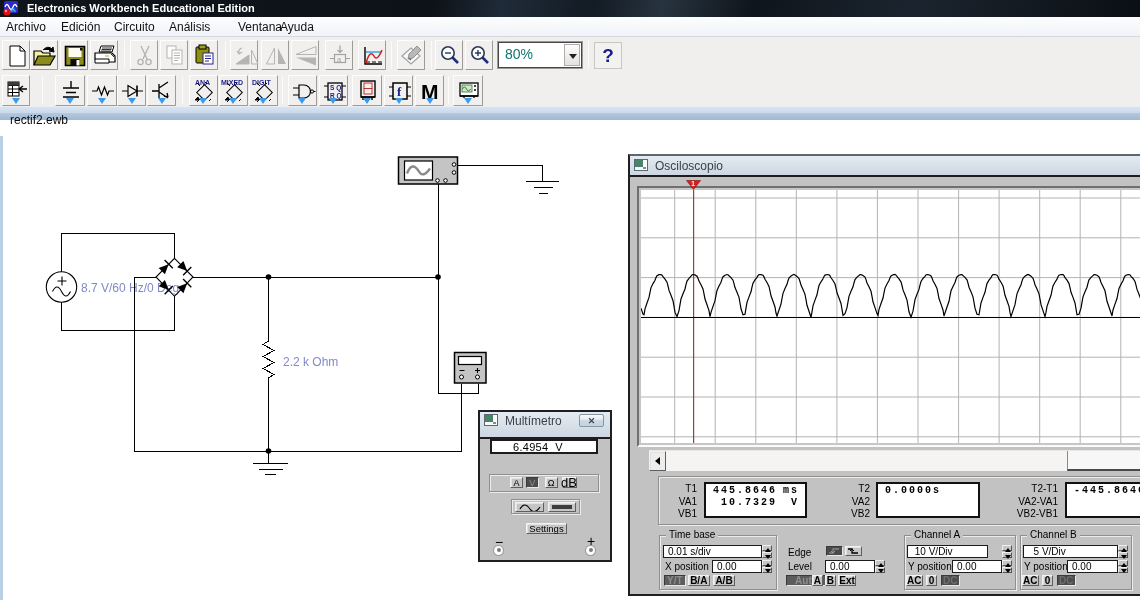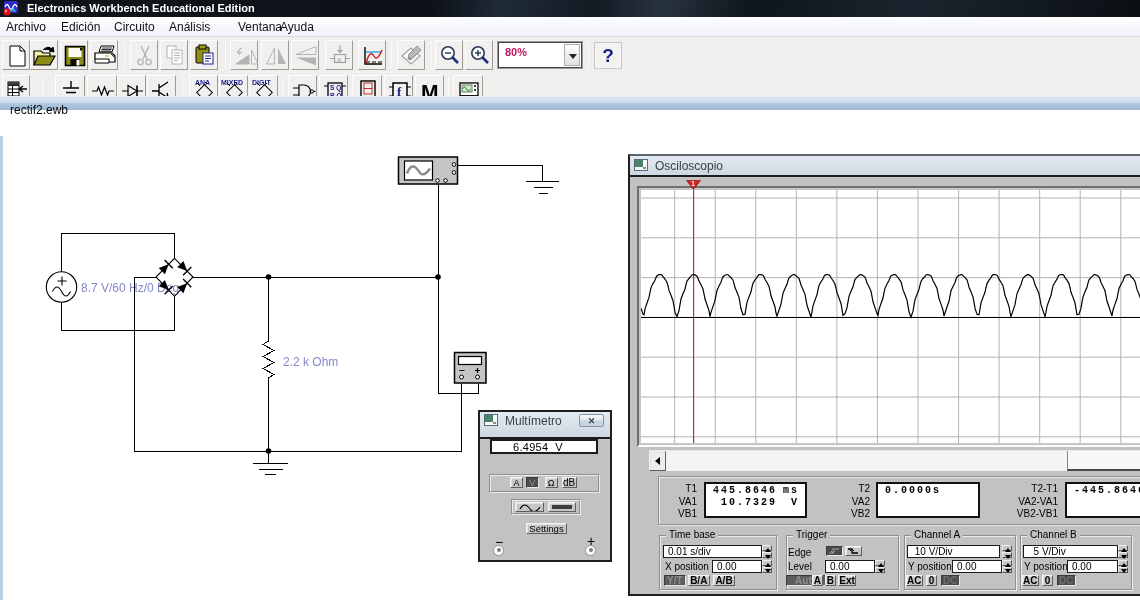--- a/index.html
+++ b/index.html
@@ -12,27 +12,27 @@
 #titlebar span{position:absolute;left:27px;top:0}
 #menubar{left:0;top:17px;width:1140px;height:20px;background:linear-gradient(#fdfdfe,#f0f3f8);border-bottom:1px solid #d5d9de;font-size:12px;color:#111}
 #menubar span{position:absolute;top:3px}
 #tbar{left:0;top:37px;width:1140px;height:72px;background:#f0efee;border-bottom:1px solid #9aa0a6}
 .tbtn{position:absolute;width:28px;height:30px;background:#f2f0ef;border:1px solid;border-color:#fdfdfc #9e9a96 #9e9a96 #fdfdfc;border-radius:1px}
 .tbtn svg{position:absolute;left:0;top:0}
 .tsep{position:absolute;top:41px;width:1px;height:28px;background:#cbc8c5;border-right:1px solid #fbfbfa}
 .tsep2{position:absolute;top:76px;width:1px;height:28px;background:#cbc8c5;border-right:1px solid #fbfbfa}
 .tri{position:absolute;left:50%;bottom:1px;margin-left:-4px;width:0;height:0;border-left:4.5px solid transparent;border-right:4.5px solid transparent;border-top:6px solid #3d9ae8}
 #combo80{left:498px;top:42px;width:84px;height:26px;background:#fff;border:1px solid #464646;outline:1px solid #9a9a9a}
-#combo80 b{position:absolute;left:6px;top:3px;font-size:11px;font-weight:700;color:#be185d}
+#combo80 b{position:absolute;left:6px;top:3px;font-size:14px;font-weight:400;color:#0f766e}
 #combo80 .drop{position:absolute;right:1px;top:1px;width:16px;height:22px;background:linear-gradient(#fdfdfd,#e3e1df);border:1px solid #b0aeac}
 #combo80 .drop:after{content:"";position:absolute;left:4px;top:9px;border-left:4px solid transparent;border-right:4px solid transparent;border-top:5px solid #222}
 #helpbtn{left:594px;top:42px;width:28px;height:27px;background:#f4f2f1;border:1px solid #c9c6c3;color:#151c8a;font-size:19px;font-weight:700;text-align:center;line-height:25px}
 
 #mditop{left:0;top:109px;width:1140px;height:1px;background:#8c9096}
-#childbar{left:0;top:96px;width:1140px;height:14px;background:linear-gradient(#d9e4f1 0%,#cbd9ea 45%,#b3c8de 50%,#9db9d6 100%);border-top:1px solid #e9eef5;font-size:12px;color:#0a0a0a}
+#childbar{left:0;top:106px;width:1140px;height:14px;background:linear-gradient(#d9e4f1 0%,#cbd9ea 45%,#b3c8de 50%,#9db9d6 100%);border-top:1px solid #e9eef5;font-size:12px;color:#0a0a0a}
 #childbar span{position:absolute;left:10px;top:6px}
 #canvas{left:0;top:136px;width:1140px;height:464px;background:#fff;border-left:3px solid #b9cfe4}
 
 .iwin{position:absolute;background:#c2c2c2}
 .ititle{position:absolute;left:0;top:0;right:0;height:21px;background:linear-gradient(#e4eaf1 0%,#dae2ea 45%,#cdd7e1 100%);border-bottom:2px solid #1d1d1d;font-size:12px;color:#3a4148}
 .ititle .txt{position:absolute;left:25px;top:3px}
 .icn{position:absolute;left:4px;top:3px;width:14px;height:12px;background:#fbfbfb;border:1px solid #5a6a72}
 .icn:before{content:"";position:absolute;left:0px;top:0px;width:8px;height:7px;background:#4a8468}
 .icn:after{content:"";position:absolute;right:1px;bottom:1px;width:3px;height:2px;background:#8a8a8a}
 .cb{position:absolute;background:#c6c6c6;border:1px solid;border-color:#f2f2f2 #5f5f5f #5f5f5f #f2f2f2;box-shadow:inset 1px 1px 0 #e2e2e2;color:#000;font-size:10px;font-weight:700;display:flex;align-items:center;justify-content:center}
@@ -390,21 +390,21 @@
  <div class="ititle" style="height:27px">
         <span class="icn" style="top:2px"></span>
         <span class="txt" style="top:2px">Multímetro</span>
   <span style="position:absolute;right:6px;top:2px;width:25px;height:13px;background:linear-gradient(#f7fafc,#dfe8f0 50%,#ccd9e6 50%,#c3d2e1);border:1px solid #8796a6;border-radius:2px;text-align:center;line-height:12px;font-size:9px;font-weight:700;color:#444">✕</span>
  </div>
  <div class="wf" style="left:10px;top:27px;width:108px;height:15px;border-width:2px;font-size:11px;padding-left:21px;letter-spacing:0.3px">6.4954&nbsp;&nbsp;V</div>
  <div class="grp" style="left:9px;top:62px;width:110px;height:18px;border-color:#8f8f8f"></div>
  <div class="cb" style="left:30px;top:65px;width:13px;height:11px;font-size:9px;font-weight:400">A</div>
  <div class="cb on" style="left:46px;top:65px;width:12.5px;height:11px;font-size:9px;font-weight:400;background:#4c4c4c;color:#919191">V</div>
  <div class="cb" style="left:64.5px;top:65px;width:13px;height:11px;font-size:9px;font-weight:400">Ω</div>
- <div class="cb" style="left:81.5px;top:65px;width:15px;height:11px;font-size:10px;font-weight:400">dB</div>
+ <div class="cb" style="left:81.5px;top:65px;width:15px;height:11px;font-size:13px;font-weight:400">dB</div>
  <div class="grp" style="left:31px;top:87px;width:69px;height:15px"></div>
  <div class="cb" style="left:35px;top:89.5px;width:29px;height:10px">
   <svg width="22" height="8">
           <path d="M1,6 q4.5,-8 10,0 q4.5,6 10,-2" stroke="#000" fill="none" stroke-width="1.2"></path>
         </svg>
  </div>
  <div class="cb" style="left:67.5px;top:89.5px;width:28px;height:10px">
         <span style="display:block;width:20px;height:4px;background:#3d3d3d"></span>
       </div>
  <div class="cb" style="left:46px;top:110.5px;width:41px;height:11px;font-weight:400;font-size:9.5px">Settings</div>
@@ -499,23 +499,20 @@
       </div>
       <div class="slb" style="left:35px;top:405px">X position</div>
       <div class="wf" style="left:82px;top:404px;width:50px;height:12.5px">0.00</div>
       <div class="spin" style="left:132px;top:404px;height:12.5px">
         <i class="up" style="height:5.75px"></i>
         <i class="dn" style="height:5.75px"></i>
       </div>
       <div class="cb on" style="left:34px;top:418.5px;width:21.5px;height:11.5px">Y/T</div>
       <div class="cb" style="left:58px;top:418.5px;width:21.5px;height:11.5px">B/A</div>
       <div class="cb" style="left:83px;top:418.5px;width:22px;height:11.5px">A/B</div>
-      <div class="grp" style="left:156px;top:379px;width:113px;height:55px">
-        <span class="lbl">Trigger</span>
-      </div>
       <div class="slb" style="left:158px;top:391px">Edge</div>
       <div class="cb on" style="left:196px;top:390px;width:17px;height:10px;background:#4a4a4a">
         <svg width="13" height="8">
           <path d="M1,6 h4 v-4 h6" stroke="#858585" fill="none" stroke-width="1.3"></path>
           <path d="M5,6 l2,-2 m-2,2 l-2,-2" stroke="#9a9a9a" fill="none"></path>
         </svg>
       </div>
       <div class="cb" style="left:215px;top:390px;width:17px;height:10px">
         <svg width="13" height="8">
           <path d="M1,2 h4 v4 h6" stroke="#000" fill="none" stroke-width="1.3"></path>
@@ -528,21 +525,21 @@
         <i class="up" style="height:5.75px"></i>
         <i class="dn" style="height:5.75px"></i>
       </div>
       <div class="cb on" style="left:156px;top:418.5px;width:41px;height:11.5px">Auto</div>
       <div class="cb" style="left:182px;top:418.5px;width:10.5px;height:11.5px">A</div>
       <div class="cb" style="left:195px;top:418.5px;width:10.5px;height:11.5px">B</div>
       <div class="cb" style="left:208px;top:418.5px;width:18px;height:11.5px">Ext</div>
       <div class="grp" style="left:274px;top:379px;width:112px;height:55px">
         <span class="lbl">Channel A</span>
       </div>
-      <div class="wf" style="left:277px;top:389px;width:93px;height:13px">&nbsp;10&nbsp;V/Div</div>
+      <div class="wf" style="left:277px;top:389px;width:81px;height:13px">&nbsp;10&nbsp;V/Div</div>
       <div class="spin" style="left:372px;top:389px;height:13px">
         <i class="up" style="height:6.0px"></i>
         <i class="dn" style="height:6.0px"></i>
       </div>
       <div class="slb" style="left:278px;top:405px">Y position</div>
       <div class="wf" style="left:322px;top:404px;width:50px;height:12.5px">0.00</div>
       <div class="spin" style="left:372px;top:404px;height:12.5px">
         <i class="up" style="height:5.75px"></i>
         <i class="dn" style="height:5.75px"></i>
       </div>

